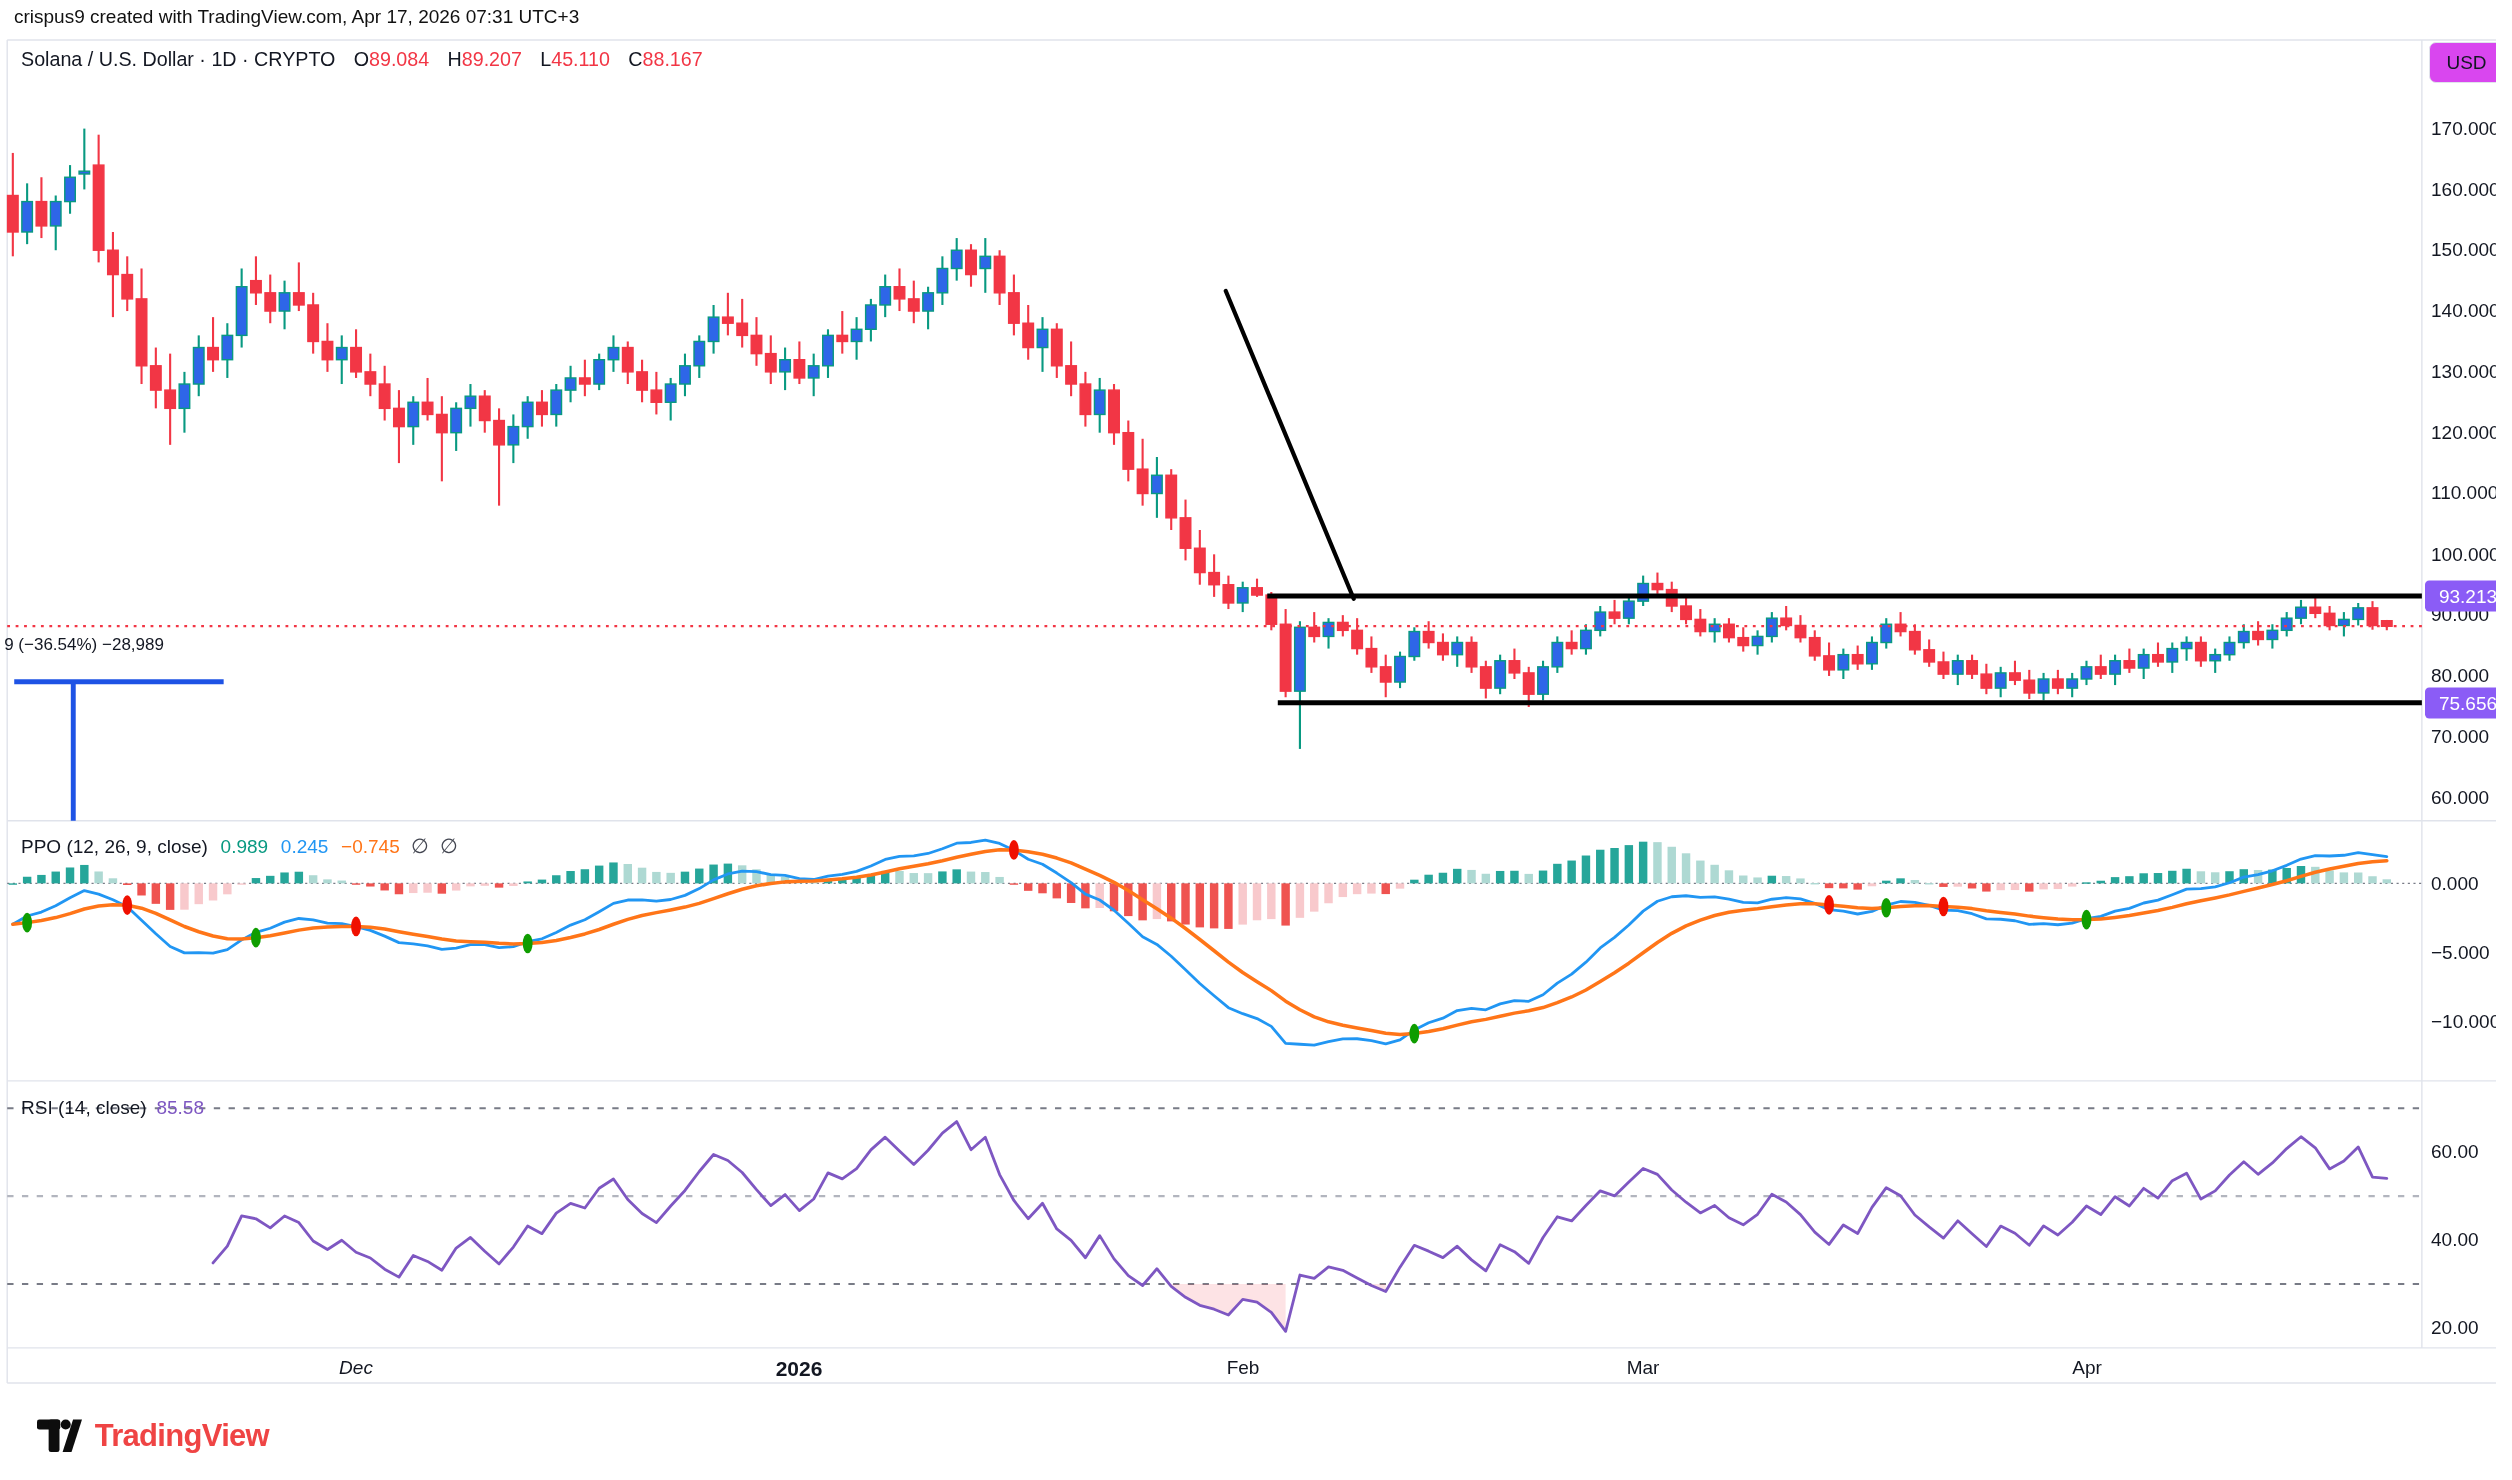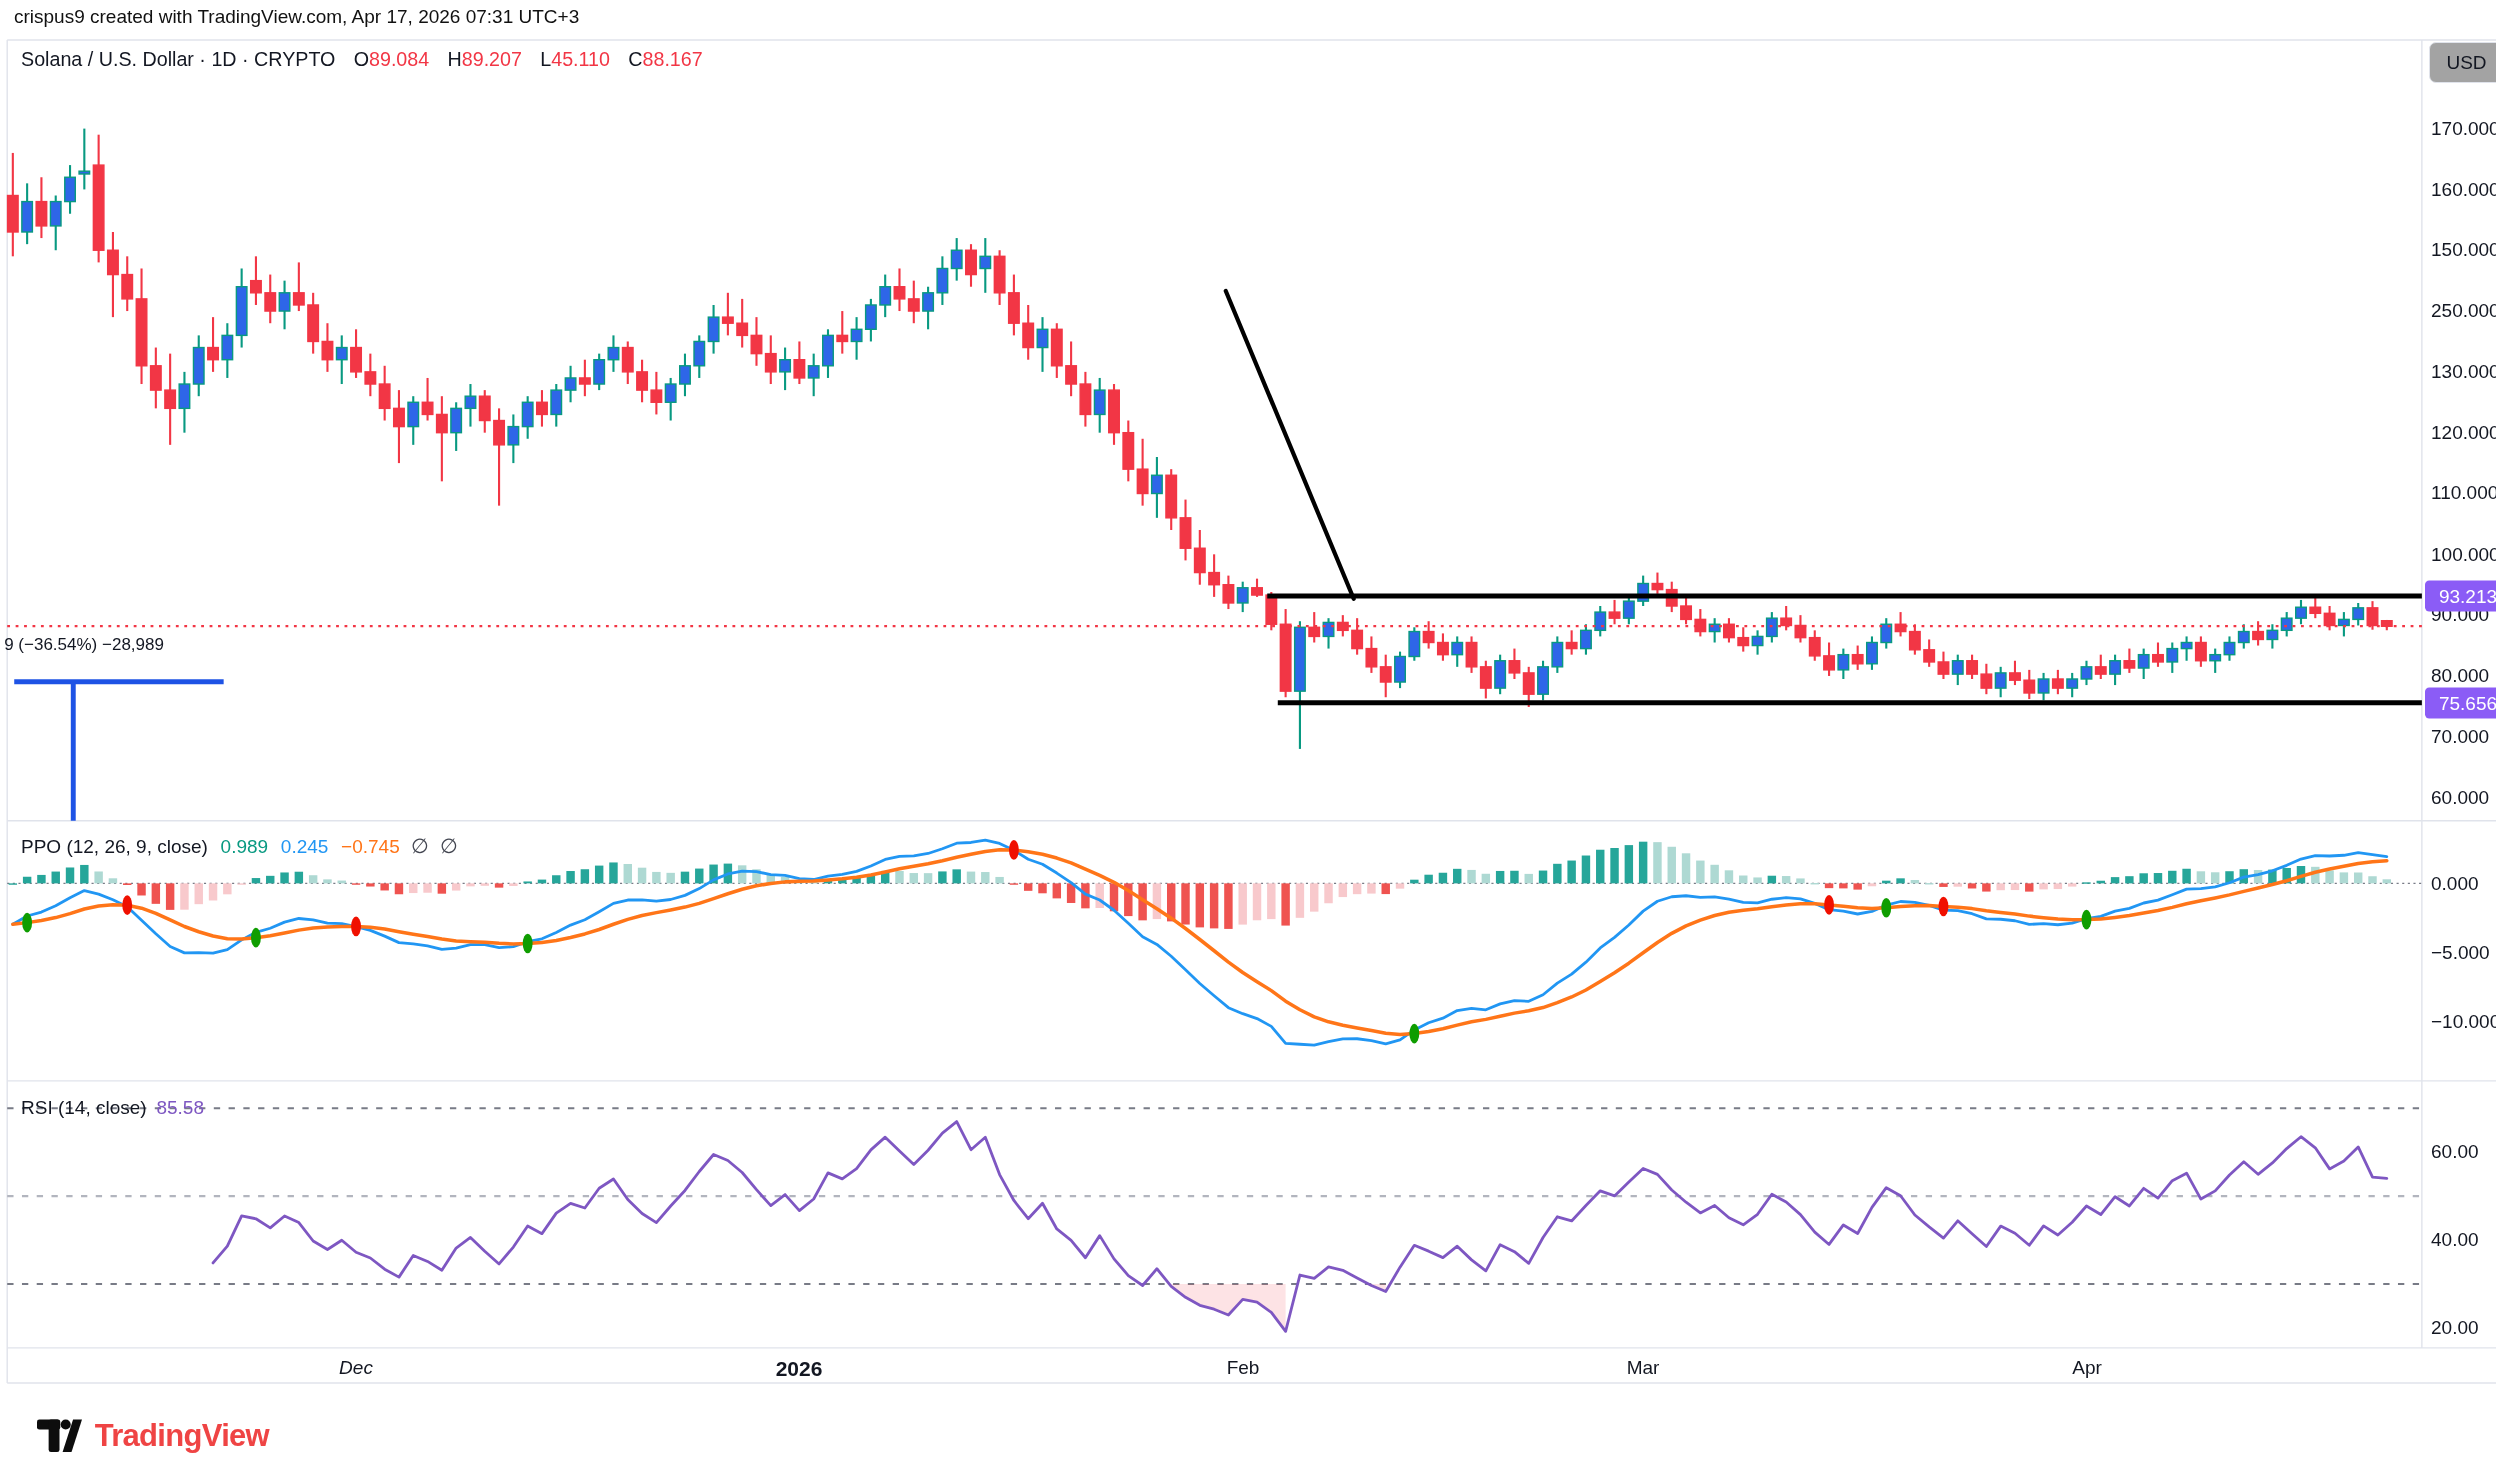--- a/index.html
+++ b/index.html
@@ -18,21 +18,21 @@
   #rsi-label{left:21px;top:1097px;font-size:19px;color:#131722;white-space:nowrap;}
   #rsi-label .v{color:#7e57c2;margin-left:9.8px;}
   #measure-label{left:4.2px;top:635px;font-size:17px;color:#131722;white-space:nowrap;}
   .tick{position:absolute;left:2431px;font-size:19px;color:#131722;transform:translateY(-50%);white-space:nowrap;}
   .price-tag{position:absolute;left:2425px;width:86px;height:31px;background:#8b5cf6;color:#fff;
      font-size:19px;border-radius:4.2px;display:flex;align-items:center;justify-content:center;
      transform:translateY(-50%);}
   .month{position:absolute;top:1357px;font-size:19px;color:#131722;transform:translateX(-50%);white-space:nowrap;}
   .month.year{font-weight:bold;font-size:21px;}
   #usd-btn{left:2429px;top:42px;width:73px;height:39px;border:1.4px solid #e0e3eb;border-radius:7px;
-     display:flex;align-items:center;justify-content:center;font-size:19px;color:#131722;background:#a3a3a3;}
+     display:flex;align-items:center;justify-content:center;font-size:19px;color:#131722;background:#d946ef;}
   #logo{left:37px;top:1418px;display:flex;align-items:center;gap:12.7px;}
   #logo .word{font-size:31px;font-weight:700;color:#ef4444;letter-spacing:-0.7px;text-align:right;}
 </style>
 </head>
 <body>
 
 <div id="stage">
 
   <svg id="plot" class="abs" width="2512" height="1480" style="left:0;top:0" xmlns="http://www.w3.org/2000/svg" viewBox="0 0 3574 2106">
       <line x1="10" y1="57" x2="3574" y2="57" stroke="#e0e3eb" stroke-width="2"></line>
@@ -586,21 +586,21 @@
   <div id="rsi-label" class="abs">
     <span>RSI (14, close)</span><span class="v">85.58</span>
   </div>
 
   <div id="usd-btn" class="abs">USD</div>
 
   <div id="axis-labels">
       <div class="tick" style="top: 129px;">170.000</div>
       <div class="tick" style="top: 190px;">160.000</div>
       <div class="tick" style="top: 250px;">150.000</div>
-      <div class="tick" style="top: 311px;">250.000</div>
+      <div class="tick" style="top: 311px;">140.000</div>
       <div class="tick" style="top: 372px;">130.000</div>
       <div class="tick" style="top: 433px;">120.000</div>
       <div class="tick" style="top: 493px;">110.000</div>
       <div class="tick" style="top: 555px;">100.000</div>
       <div class="tick" style="top: 615px;">90.000</div>
       <div class="tick" style="top: 676px;">80.000</div>
       <div class="tick" style="top: 737px;">70.000</div>
       <div class="tick" style="top: 798px;">60.000</div>
       <div class="tick" style="top: 884px;">0.000</div>
       <div class="tick" style="top: 953px;">−5.000</div>

